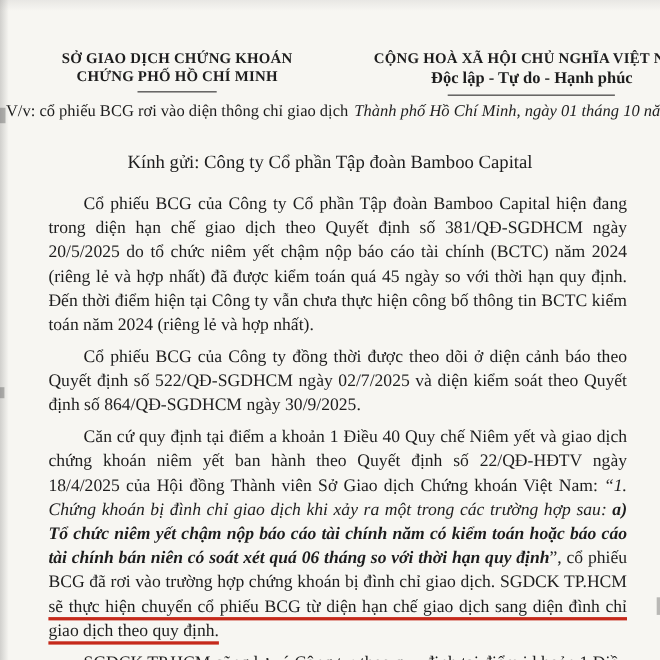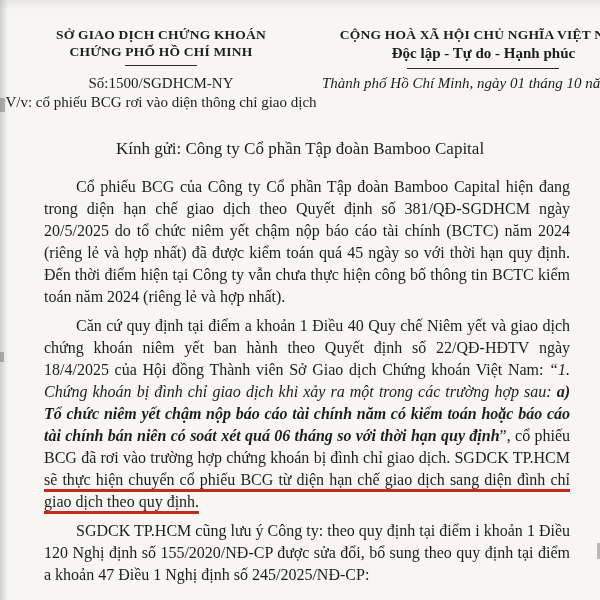--- a/index.html
+++ b/index.html
@@ -18,21 +18,21 @@
     background:linear-gradient(to right, rgba(110,110,110,.28), rgba(110,110,110,0));
   }
   .scan-edge-top{
     position:absolute;left:0;top:0;width:100%;height:10px;
     background:linear-gradient(to bottom, rgba(140,140,140,.14), rgba(140,140,140,0));
   }
   .scan-tick{
     position:absolute;background:rgba(70,70,70,.35);
   }
 
-  .header{display:flex;padding-top:26px;}
+  .header{display:flex;padding-top:44px;}
   .header-left{width:322px;text-align:center;flex:none;}
   .header-right{flex:1;text-align:center;}
   .h-bold{font-weight:700;font-size:13.5px;line-height:17px;letter-spacing:.2px;}
   .h-bold2{font-weight:700;font-size:15px;line-height:19px;margin-top:1px;}
   .rule{border:0;border-top:1.6px solid #2c2c2c;margin:5px auto 8px auto;}
   .rule-left{width:72px;}
   .rule-right{width:152px;margin-bottom:6px;}
   .doc-number{font-size:15px;line-height:19px;}
   .subject{font-size:15px;line-height:19px;white-space:nowrap;}
   .dateline{font-style:italic;font-size:15px;white-space:nowrap;}
@@ -62,31 +62,31 @@
   <div class="scan-edge-top"></div>
   <div class="scan-tick" style="left:0;top:98px;width:5px;height:14px;"></div>
   <div class="scan-tick" style="left:0;top:352px;width:4px;height:10px;"></div>
   <div class="scan-tick" style="right:0;top:543px;width:3px;height:16px;"></div>
 
   <div class="header">
     <div class="header-left">
       <div class="h-bold">SỞ GIAO DỊCH CHỨNG KHOÁN</div>
       <div class="h-bold">CHỨNG PHỐ HỒ CHÍ MINH</div>
       <hr class="rule rule-left">
-      <div class="doc-number">Số:1500/SGDHCM-NY</div>
       <div class="subject">V/v: cổ phiếu BCG rơi vào diện thông chỉ giao dịch</div>
     </div>
     <div class="header-right">
       <div class="h-bold">CỘNG HOÀ XÃ HỘI CHỦ NGHĨA VIỆT NAM</div>
       <div class="h-bold2">Độc lập - Tự do - Hạnh phúc</div>
       <hr class="rule rule-right">
       <div class="dateline">Thành phố Hồ Chí Minh, ngày 01 tháng 10 năm 2025</div>
     </div>
   </div>
 
   <div class="recipient">Kính gửi: Công ty Cổ phần Tập đoàn Bamboo Capital</div>
 
   <div class="doc-body">
       <p><span>Cổ phiếu BCG của Công ty Cổ phần Tập đoàn Bamboo Capital hiện đang trong diện hạn chế giao dịch theo Quyết định số 381/QĐ-SGDHCM ngày 20/5/2025 do tổ chức niêm yết chậm nộp báo cáo tài chính (BCTC) năm 2024 (riêng lẻ và hợp nhất) đã được kiểm toán quá 45 ngày so với thời hạn quy định. Đến thời điểm hiện tại Công ty vẫn chưa thực hiện công bố thông tin BCTC kiểm toán năm 2024 (riêng lẻ và hợp nhất).</span></p>
+      <p><span>Cổ phiếu BCG của Công ty đồng thời được theo dõi ở diện cảnh báo theo Quyết định số 522/QĐ-SGDHCM ngày 02/7/2025 và diện kiểm soát theo Quyết định số 864/QĐ-SGDHCM ngày 30/9/2025.</span></p>
       <p><span>Căn cứ quy định tại điểm a khoản 1 Điều 40 Quy chế Niêm yết và giao dịch chứng khoán niêm yết ban hành theo Quyết định số 22/QĐ-HĐTV ngày 18/4/2025 của Hội đồng Thành viên Sở Giao dịch Chứng khoán Việt Nam: </span><span class="r-italic">“1. Chứng khoán bị đình chỉ giao dịch khi xảy ra một trong các trường hợp sau: </span><span class="r-bolditalic">a) Tổ chức niêm yết chậm nộp báo cáo tài chính năm có kiểm toán hoặc báo cáo tài chính bán niên có soát xét quá 06 tháng so với thời hạn quy định</span><span>”, cổ phiếu BCG đã rơi vào trường hợp chứng khoán bị đình chỉ giao dịch. SGDCK TP.HCM </span><span class="r-redline">sẽ thực hiện chuyển cổ phiếu BCG từ diện hạn chế giao dịch sang diện đình chỉ giao dịch theo quy định.</span></p>
       <p><span>SGDCK TP.HCM cũng lưu ý Công ty: theo quy định tại điểm i khoản 1 Điều 120 Nghị định số 155/2020/NĐ-CP được sửa đổi, bổ sung theo quy định tại điểm a khoản 47 Điều 1 Nghị định số 245/2025/NĐ-CP: </span></p>
     </div>
 </div>
 
 </body></html>

